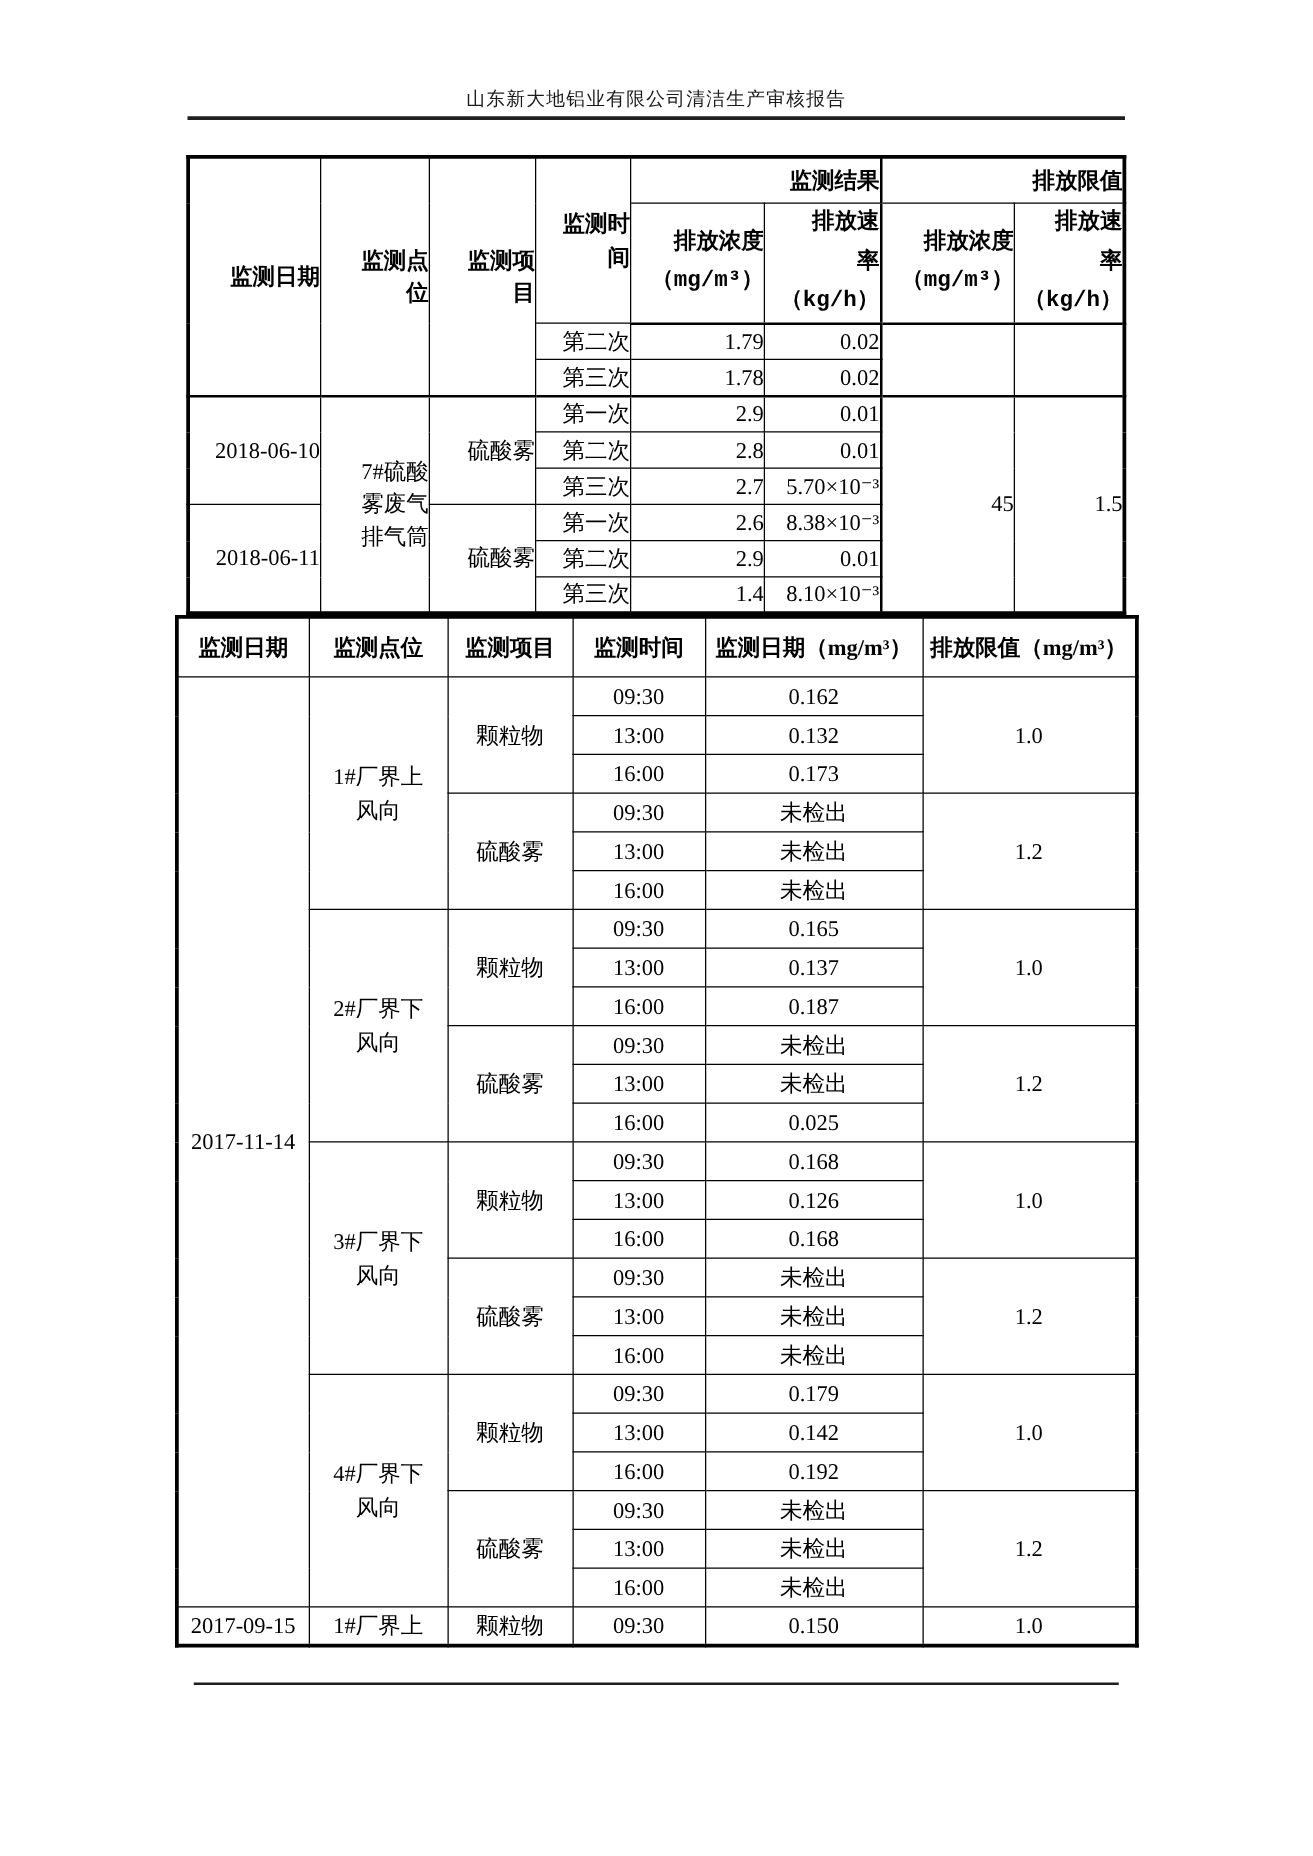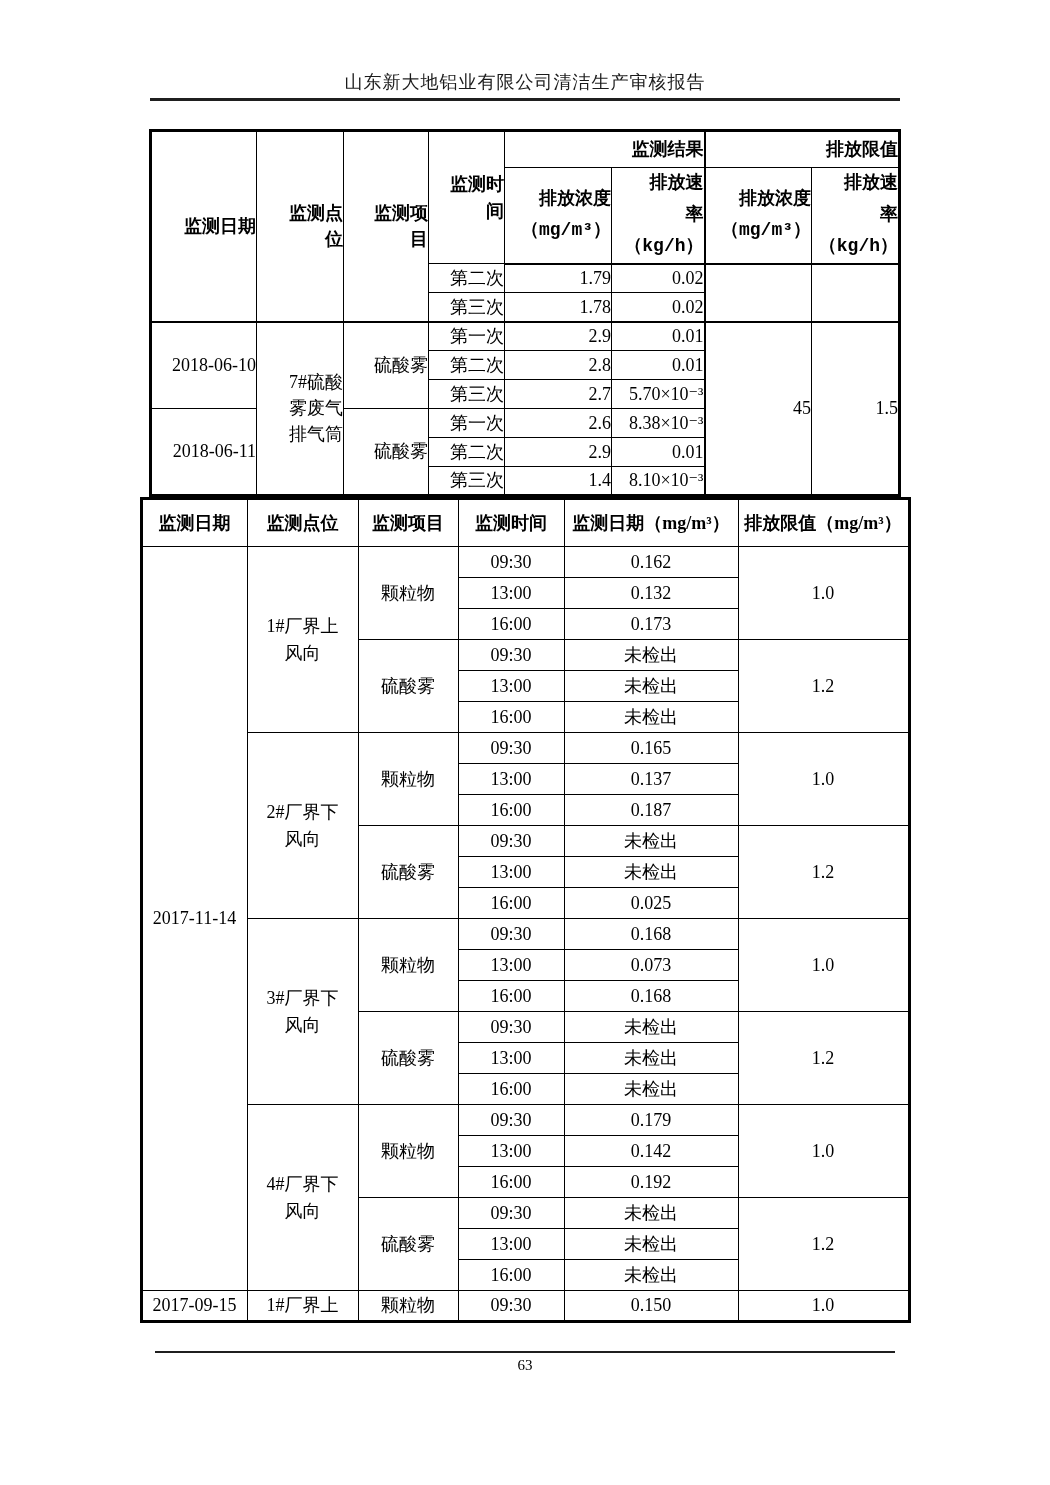--- a/index.html
+++ b/index.html
@@ -8,21 +8,21 @@
     width: 1050px;
     height: 1485px;
     background: #ffffff;
     overflow: hidden;
     font-family: "Liberation Serif", "DejaVu Serif", serif;
     color: #000000;
   }
   .doc-title {
     padding-top: 70px;
     text-align: center;
-    font-size: 18px;
+    font-size: 15px;
     letter-spacing: 1px;
     color: #1a1a1a;
   }
   .header-rule {
     width: 750px;
     margin: 4px auto 0;
     border-top: 3px solid #1f1f1f;
   }
   table { border-collapse: collapse; table-layout: fixed; }
   td {
@@ -249,21 +249,21 @@
       <tr class="dr">
         <td rowspan="6">3#厂界下
 风向</td>
         <td rowspan="3">颗粒物</td>
         <td>09:30</td>
         <td>0.168</td>
         <td rowspan="3">1.0</td>
       </tr>
       <tr class="dr">
         <td>13:00</td>
-        <td>0.073</td>
+        <td>0.126</td>
       </tr>
       <tr class="dr">
         <td>16:00</td>
         <td>0.168</td>
       </tr>
       <tr class="dr">
         <td rowspan="3">硫酸雾</td>
         <td>09:30</td>
         <td>未检出</td>
         <td rowspan="3">1.2</td>
@@ -313,15 +313,14 @@
         <td>1#厂界上</td>
         <td>颗粒物</td>
         <td>09:30</td>
         <td>0.150</td>
         <td>1.0</td>
       </tr>
     </tbody>
   </table>
 
   <div class="footer-rule"></div>
-  <div class="page-number">63</div>
 
 </div>
 
 </body></html>

